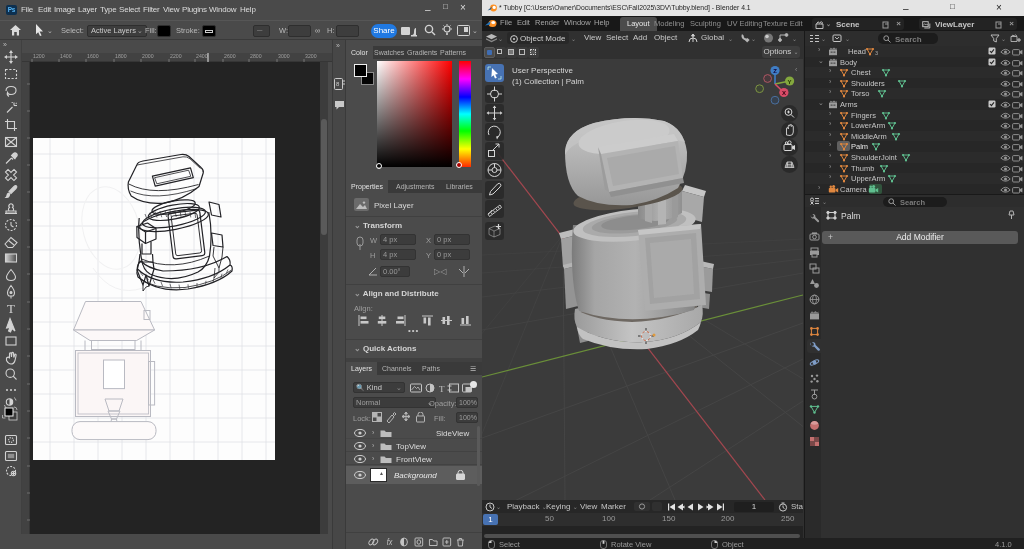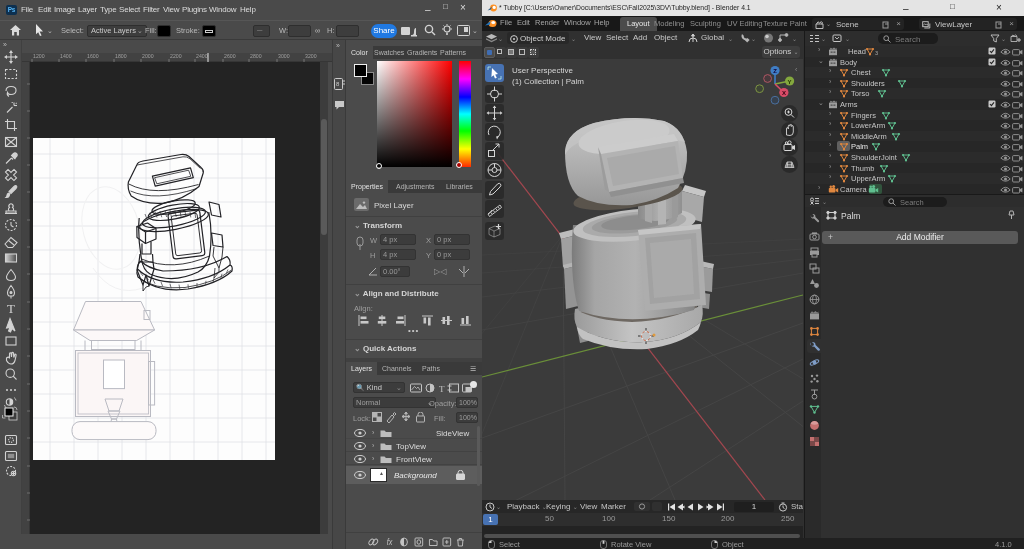--- a/index.html
+++ b/index.html
@@ -41,21 +41,21 @@
 .bl-topbar{position:absolute;left:0;top:16px;width:542px;height:15px;background:#181818;color:#a6a6a6;font-size:7.5px;}
 .bl-topbar .mi{position:absolute;top:2px;}
 .bl-tab{position:absolute;top:1px;height:14px;line-height:14px;color:#8f8f8f;font-size:7.5px;}
 .bl-tab.act{background:#4b4b4b;color:#e8e8e8;border-radius:3px 3px 0 0;padding:0 7px;}
 .bl-hdr{position:absolute;left:0;top:31px;width:321px;height:28px;background:#303030;color:#c9c9c9;font-size:8px;}
 .bl-vp{position:absolute;left:0;top:59px;width:321px;height:441px;background:#3b3b3b;overflow:hidden;}
 .bl-outliner{position:absolute;left:322px;top:31px;width:220px;height:163px;background:#262626;}
 .bl-props{position:absolute;left:322px;top:194px;width:220px;height:344px;background:#303030;}
 .bl-timeline{position:absolute;left:0;top:500px;width:321px;height:38px;background:#2b2b2b;}
 .bl-status{position:absolute;left:0;top:538px;width:542px;height:11px;background:#202020;color:#9a9a9a;font-size:7.5px;}
-.dk-box{position:absolute;background:#1d1d1d;border-radius:3px;color:#c6c6c6;font-size:8px;}
+.dk-box{position:absolute;background:#1d1d1d;border-radius:3px;color:#c6c6c6;font-size:8px;font-weight:bold;}
 .vp-tool{position:absolute;left:3px;width:19px;height:18px;background:#2a2a2aE6;border-radius:3px;}
 </style>
 </head>
 <body>
 <div class="root">
 
   <div class="ps">
     <div class="ps-menubar">
       <div class="pslogo">Ps</div>
       <div class="mi" style="left:21px;">File</div>
@@ -651,21 +651,21 @@
         </svg>
       <div class="mi" style="left:18px;">File</div>
       <div class="mi" style="left:35px;">Edit</div>
       <div class="mi" style="left:53px;">Render</div>
       <div class="mi" style="left:82px;">Window</div>
       <div class="mi" style="left:112px;">Help</div>
       <div class="bl-tab act" style="left:138px;">Layout</div>
       <div class="bl-tab" style="left:172px;">Modeling</div>
       <div class="bl-tab" style="left:208px;">Sculpting</div>
       <div class="bl-tab" style="left:245px;">UV Editing</div>
-      <div class="bl-tab" style="left:281px;">Texture Paint</div>
+      <div class="bl-tab" style="left:281px;">Texture Edit</div>
       <div class="dk-box" style="left:330px;top:2px;width:92px;height:12px;background:#232323;">
         <svg style="position:absolute;left:3px;top:2.5px;" width="9" height="8" viewBox="0 0 9 8">
             <path d="M1 3 h7 v4.5 h-7 Z M1.5 3 L3 0.8 l1.8 1.4 L6.2 0.5 l1.5 1.6 -1.5 0.9" fill="none" stroke="#cbcbcb" stroke-width="0.9"></path>
           </svg>
         <span style="position:absolute;left:14px;top:1.5px;color:#8f8f8f;font-size:6px;">⌄</span>
         <span style="position:absolute;left:24px;top:1.5px;">Scene</span>
         <svg style="position:absolute;right:14px;top:2.5px;" width="8" height="8" viewBox="0 0 8 8" stroke="#9a9a9a" fill="none">
             <rect x="1" y="1" width="5" height="6"></rect>
             <line x1="3" y1="3" x2="6" y2="3"></line>
           </svg>

